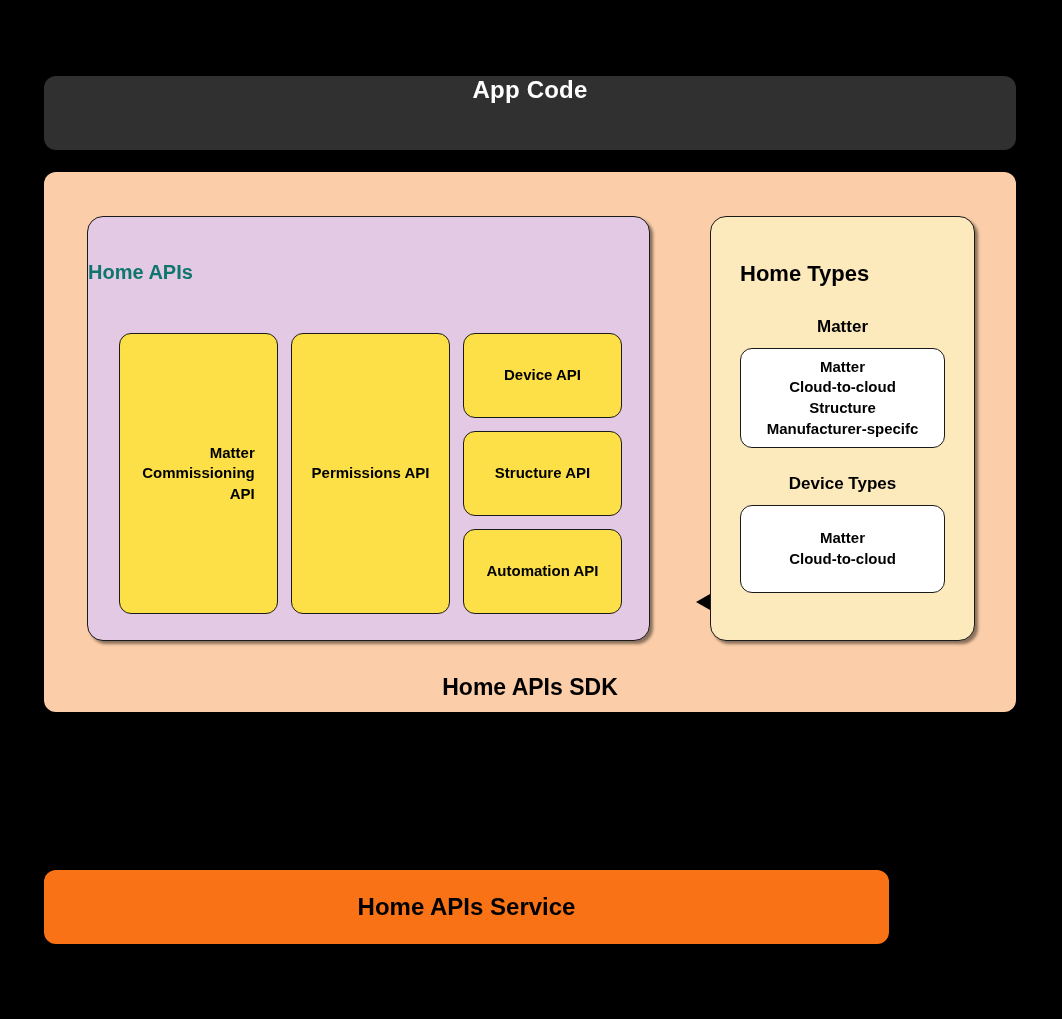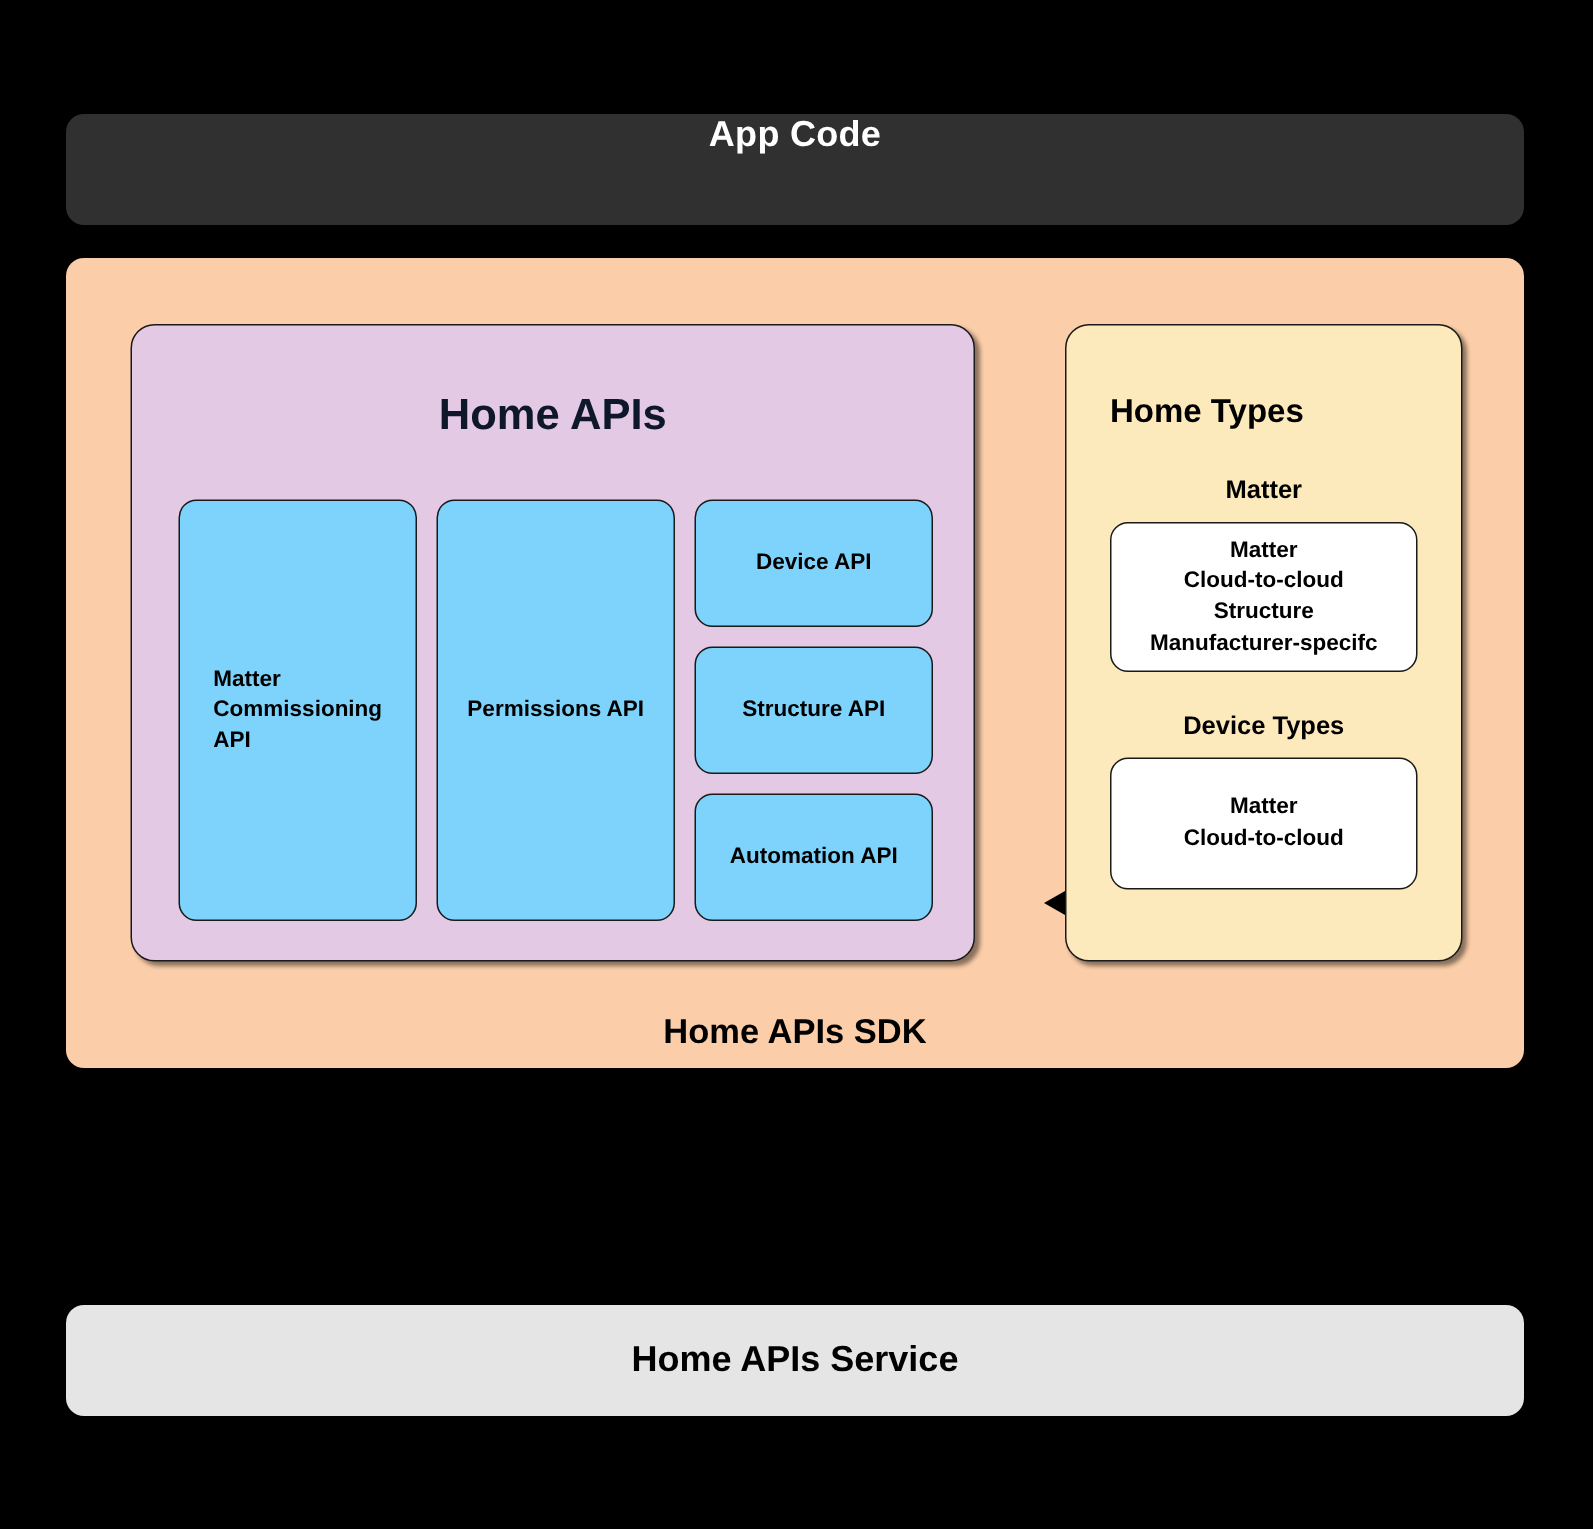--- a/index.html
+++ b/index.html
@@ -75,24 +75,23 @@
     background: #E3C9E3;
     border: 1.6px solid #1a1a1a;
     border-radius: 16px;
     box-shadow: 3px 3px 3px rgba(0,0,0,0.45);
     box-sizing: border-box;
   }
   .panel-title {
     position: absolute;
     left: 0; right: 0;
     top: 44px;
-    text-align: center;
-    font-size: 29px;
-    font-weight: bold;
-    color: #0f172a;
+    font-size: 20px;
+    font-weight: bold;
+    color: #0f766e;
   }
 
   .api-columns {
     position: absolute;
     left: 31px;
     top: 116px;
     width: 503px;
     height: 281px;
     display: flex;
     justify-content: space-between;
@@ -100,28 +99,28 @@
   .api-col {
     width: 159px;
     display: flex;
     flex-direction: column;
   }
   .api-col.stacked {
     justify-content: space-between;
   }
 
   .api-box {
-    background: #7dd3fc;
+    background: #fde047;
     border: 1.6px solid #1a1a1a;
     border-radius: 12px;
     box-sizing: border-box;
     display: flex;
     align-items: center;
     justify-content: center;
-    text-align: left;
+    text-align: right;
     font-size: 15px;
     font-weight: bold;
     color: #000000;
     line-height: 1.35;
     padding: 4px 6px;
   }
   .api-box.tall { height: 281px; }
   .api-box.third { height: 85px; }
 
   
@@ -184,23 +183,23 @@
     padding: 10px 4px;
   }
   .types-box.traits-box { height: 100px; margin-bottom: 26px; }
   .types-box.device-box { height: 88px; }
 
   
   .service-bar {
     position: absolute;
     left: 44px;
     top: 870px;
-    width: 972px;
+    width: 845px;
     height: 74px;
-    background: #e5e5e5;
+    background: #f97316;
     border-radius: 12px;
     display: flex;
     align-items: center;
     justify-content: center;
   }
   .service-label {
     color: #000000;
     font-size: 24px;
     font-weight: bold;
   }

